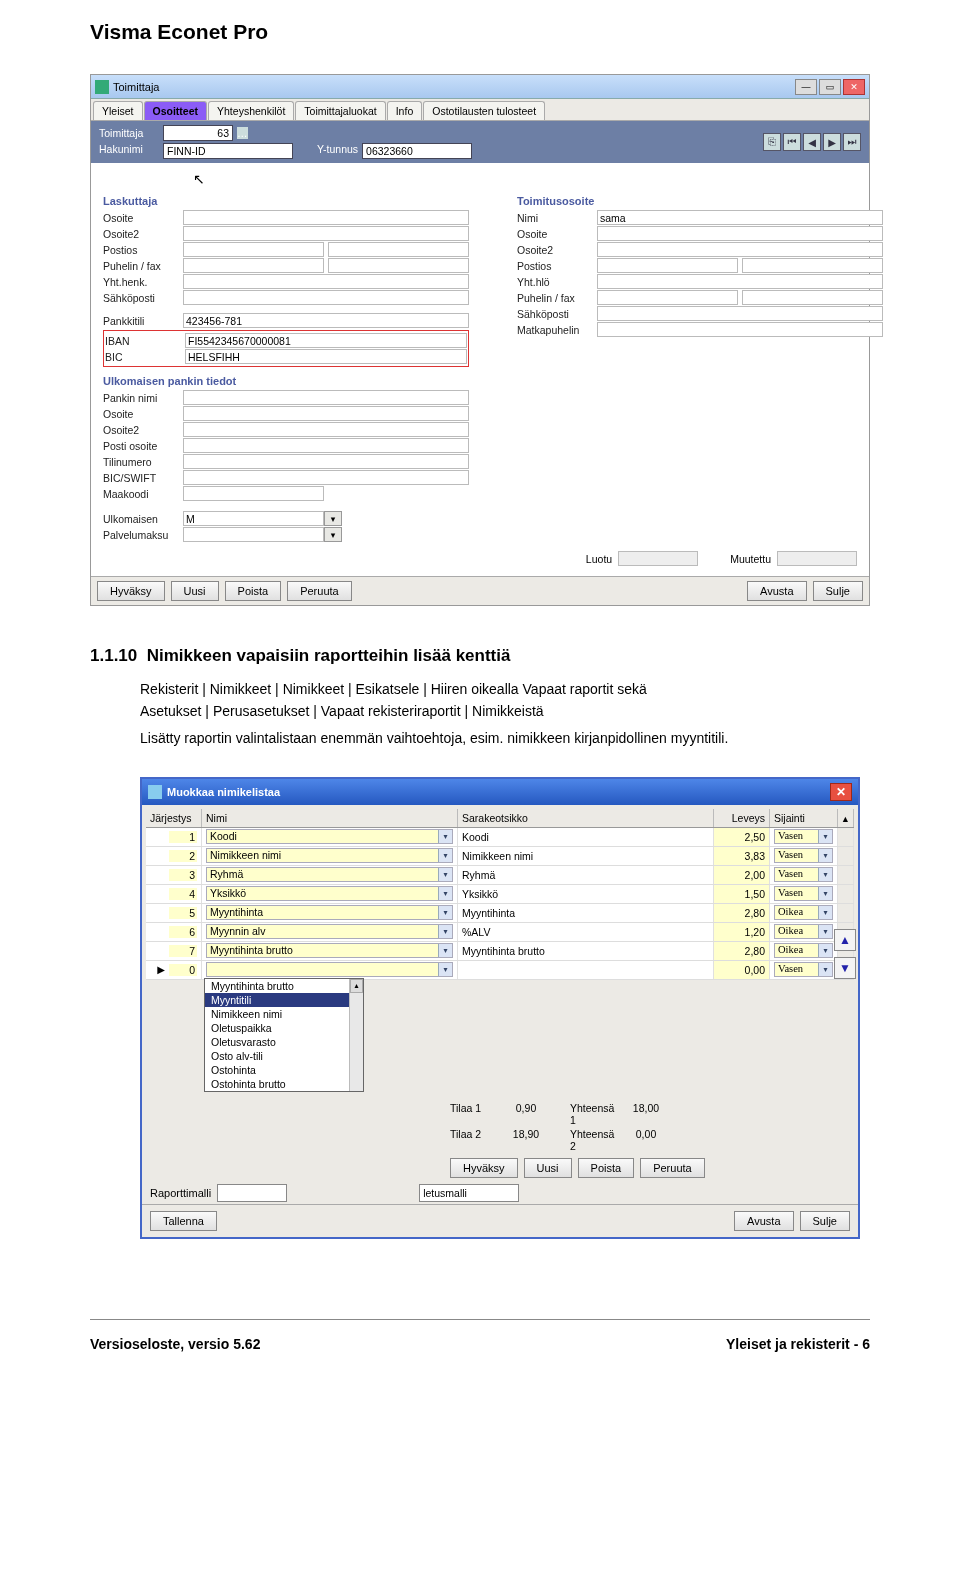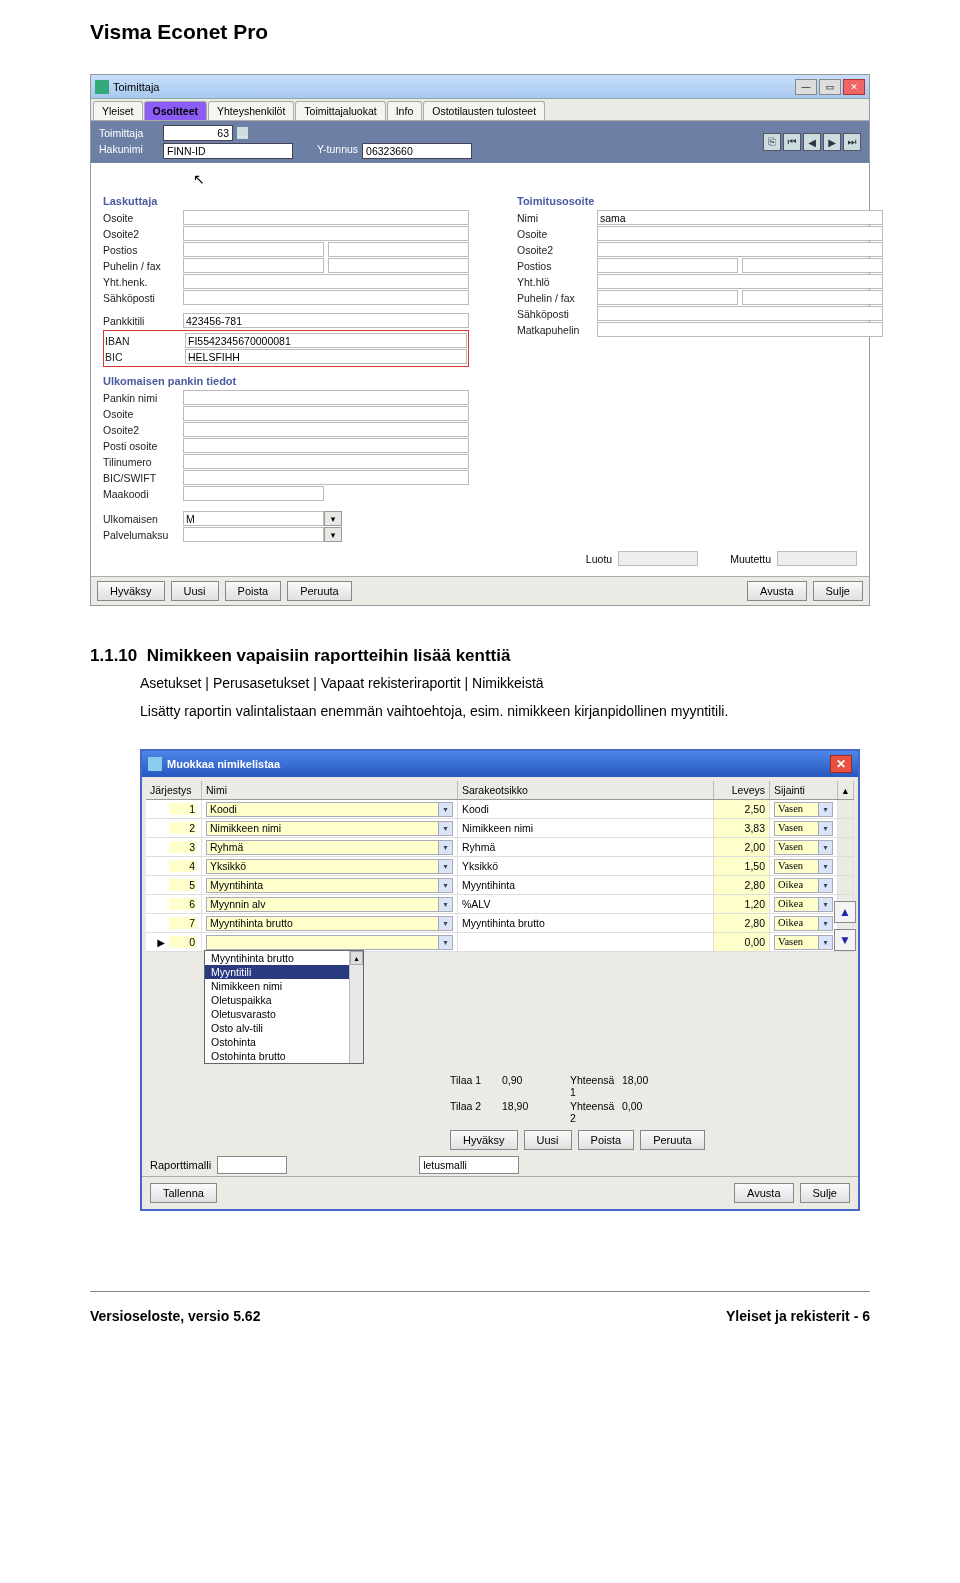--- a/index.html
+++ b/index.html
@@ -95,21 +95,21 @@
   .dropdown-open{position:relative;margin-top:-2px;margin-left:58px;width:160px;background:#fff;border:1px solid #666;font-size:10.5px;z-index:5;}
   .dropdown-open .opt{padding:1px 6px;}
   .dropdown-open .opt.sel{background:#2a3a80;color:#fff;}
   .dropdown-open .ddscr{position:absolute;right:0;top:0;bottom:0;width:14px;background:#e8e8e8;border-left:1px solid #bbb;}
   .dropdown-open .ddscr .arr{height:14px;background:#ddd;border:1px solid #aaa;font-size:8px;display:flex;align-items:center;justify-content:center;}
   
   .dlg-mid{display:flex;padding:4px 8px;gap:40px;align-items:flex-start;font-size:10.5px;}
   .dlg-mid .col1{flex:0 0 260px;} 
   .dlg-mid .col2{flex:1;display:flex;gap:30px;}
   .tilarow{display:flex;gap:0;margin:2px 0;}
-  .tilarow .tl{width:52px;} .tilarow .tv{width:48px;text-align:left;}
+  .tilarow .tl{width:52px;} .tilarow .tv{width:48px;text-align:center;}
   .dlg-btns{display:flex;gap:6px;}
   .dlg-bottom{border-top:1px solid #aaa;padding:6px 8px;display:flex;gap:6px;}
   .raplabel{display:flex;align-items:center;gap:6px;}
   .rapsel{border:1px solid #888;background:#fff;height:18px;width:70px;font-size:10.5px;padding:0 3px;}
   .dlg-bottom .spacer{flex:1;}
   
   .sidebtns{position:absolute;right:-2px;top:120px;display:flex;flex-direction:column;gap:6px;}
   .sidebtn{width:22px;height:22px;border:1px solid #888;background:#f4f4f4;display:flex;align-items:center;justify-content:center;font-size:12px;color:#22a;}
   .gridwrap{position:relative;margin:4px;}
   
@@ -304,20 +304,21 @@
     <div class="spacer"></div>
     <div class="btn">Avusta</div>
     <div class="btn">Sulje</div>
   </div>
 </div>
 
 <div class="doc-section-h">
   <span>1.1.10</span>&nbsp;&nbsp;<span>Nimikkeen vapaisiin raportteihin lisää kenttiä</span>
 </div>
 <div style="padding-left:50px;">
+  <p class="doc-p">Rekisterit | Nimikkeet | Nimikkeet | Esikatsele | Hiiren oikealla Vapaat raportit sekä</p>
   <p class="doc-p" style="margin-top:-6px;">Asetukset | Perusasetukset | Vapaat rekisteriraportit | Nimikkeistä</p>
   <p class="doc-p">Lisätty raportin valintalistaan enemmän vaihtoehtoja, esim. nimikkeen kirjanpidollinen myyntitili.</p>
 </div>
 
 <div style="height:20px;"></div>
 
 <div class="dlg" style="margin-left:50px;margin-right:10px;">
   <div class="dlg-title">
     <span style="display:flex;align-items:center;gap:5px;">
       <span style="width:14px;height:14px;background:#8ce;display:inline-block;"></span>

